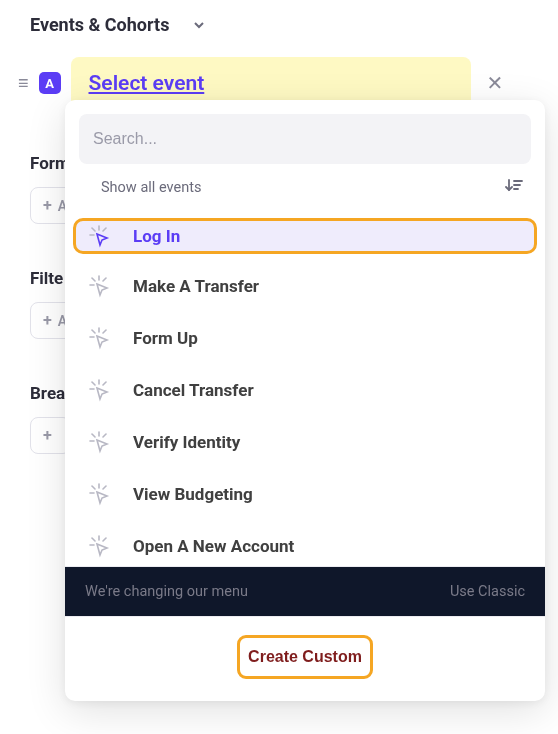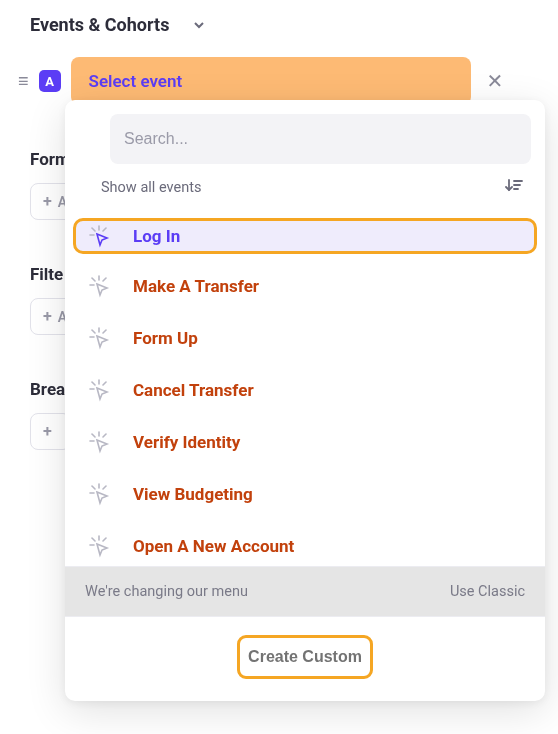--- a/index.html
+++ b/index.html
@@ -40,27 +40,28 @@
     width: 22px; height: 22px;
     background: #5b3df5;
     color: #fff;
     font-size: 13px;
     font-weight: 700;
     border-radius: 5px;
     display: flex; align-items: center; justify-content: center;
   }
   .select-event-pill {
     flex: 1;
-    background: #fdba74;
+    background: #fef9c3;
     border-radius: 8px;
     padding: 14px 18px;
     color: #5b3df5;
-    font-size: 17px;
+    font-size: 21px;
     font-weight: 600;
     max-width: 400px;
+    text-decoration: underline;
   }
   .close-x {
     color: #8a8a99;
     font-size: 20px;
     padding: 6px;
   }
   .bg-section {
     padding: 0 30px;
     margin-top: 44px;
   }
@@ -90,21 +91,20 @@
     width: 480px;
     background: #fff;
     border-radius: 10px;
     box-shadow: 0 10px 40px rgba(0,0,0,0.12), 0 2px 8px rgba(0,0,0,0.06);
     display: flex;
     flex-direction: column;
     overflow: hidden;
   }
   .search-wrap {
     padding: 14px 14px 0 14px;
-    margin-left: 31px;
   }
   .search-input {
     width: 100%;
     border: none;
     background: #f3f3f6;
     border-radius: 8px;
     padding: 16px 14px;
     font-size: 16px;
     color: #3a3a48;
     outline: none;
@@ -123,21 +123,21 @@
     padding: 6px 8px 0 8px;
     max-height: 360px;
     overflow: hidden;
   }
   .event-item {
     display: flex;
     align-items: center;
     gap: 22px;
     padding: 14px 14px;
     border-radius: 10px;
-    color: #c2410c;
+    color: #404040;
     font-size: 17px;
     font-weight: 700;
     cursor: pointer;
   }
   .event-item.selected {
     background: #efecfc;
     color: #5b3df5;
     border: 3px solid #f5a623;
     padding: 3px 11px;
     margin: 6px 0;
@@ -145,38 +145,38 @@
   .event-item.selected .cursor-icon path { stroke: #5b3df5; }
   .cursor-icon {
     width: 24px; height: 24px;
     flex-shrink: 0;
   }
   .cursor-icon path, .cursor-icon line { stroke: #b8b8c4; stroke-width: 1.6; fill: none; stroke-linecap: round; }
   .notice-bar {
     display: flex;
     justify-content: space-between;
     align-items: flex-end;
-    background: #e5e5e5;
+    background: #0f172a;
     border-top: 1px solid #ececf1;
     border-bottom: 1px solid #ececf1;
     padding: 16px 20px;
     font-size: 14.5px;
     color: #7a7a88;
   }
   .notice-bar .use-classic { color: #7a7a88; cursor: pointer; }
   .footer {
     padding: 18px 0 22px;
     display: flex;
     justify-content: center;
   }
   .create-custom {
     border: 3px solid #f5a623;
     border-radius: 9px;
     background: #fff;
-    color: #737373;
+    color: #7f1d1d;
     font-size: 16px;
     font-weight: 700;
     padding: 10px 8px;
     cursor: pointer;
   }
 </style>
 </head>
 <body>
 
 <div class="page-header">

